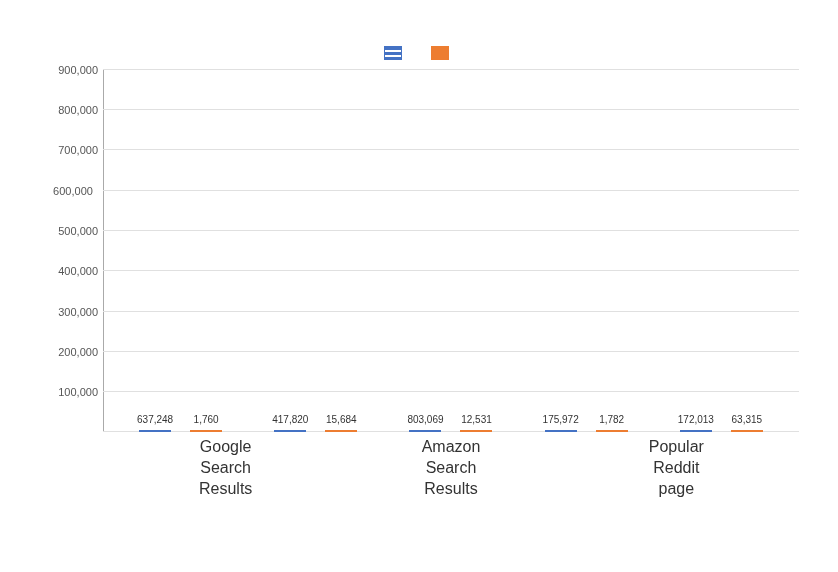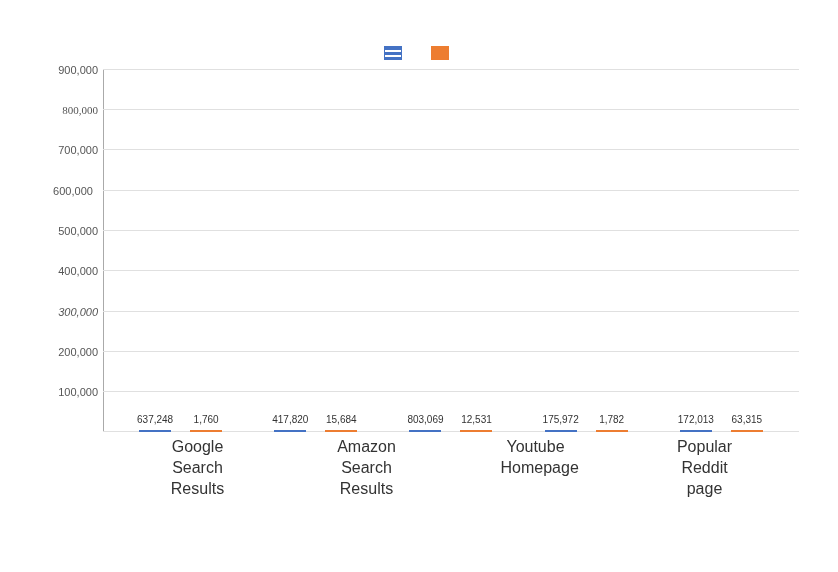--- a/index.html
+++ b/index.html
@@ -203,31 +203,31 @@
 
         <div class="axis-line"></div>
         <div class="axis-line-left"></div>
       <div class="y-tick-line" style="bottom: 0%;"></div>
           <div class="y-tick-label" style="bottom: 0%;"></div>
           <div class="y-tick-line" style="bottom: 11.1111%;"></div>
           <div class="y-tick-label" style="bottom: 11.1111%;">100,000</div>
           <div class="y-tick-line" style="bottom: 22.2222%;"></div>
           <div class="y-tick-label" style="bottom: 22.2222%;">200,000</div>
           <div class="y-tick-line" style="bottom: 33.3333%;"></div>
-          <div class="y-tick-label" style="bottom: 33.3333%; font-style: italic;">300,000</div>
+          <div class="y-tick-label" style="bottom: 33.3333%;">300,000</div>
           <div class="y-tick-line" style="bottom: 44.4444%;"></div>
           <div class="y-tick-label" style="bottom: 44.4444%; margin-top: 16px;">400,000</div>
           <div class="y-tick-line" style="bottom: 55.5556%;"></div>
           <div class="y-tick-label" style="bottom: 55.5556%;">500,000</div>
           <div class="y-tick-line" style="bottom: 66.6667%;"></div>
           <div class="y-tick-label" style="bottom: 66.6667%; text-align: center;">600,000</div>
           <div class="y-tick-line" style="bottom: 77.7778%;"></div>
           <div class="y-tick-label" style="bottom: 77.7778%;">700,000</div>
           <div class="y-tick-line" style="bottom: 88.8889%;"></div>
-          <div class="y-tick-label" style="bottom: 88.8889%; font-family: Liberation Serif, serif;">800,000</div>
+          <div class="y-tick-label" style="bottom: 88.8889%;">800,000</div>
           <div class="y-tick-line" style="bottom: 100%;"></div>
           <div class="y-tick-label" style="bottom: 100%;">900,000</div>
           <div class="bars-container">
             <div class="bar-group">
               <div class="bar-group-inner">
                 <div class="bar">
                   <div class="bar-label">637,248</div>
                   <div class="bar-fill-raw" style="height: 70.8053%;"></div>
                 </div>
                 <div class="bar">
@@ -282,18 +282,17 @@
                   <div class="bar-label">63,315</div>
                   <div class="bar-fill-distilled" style="height: 7.035%;"></div>
                 </div>
               </div>
             </div>
           </div>
         </div>
       <div class="x-labels" id="x-labels">
       <div class="x-label">Google Search Results</div>
           <div class="x-label">Amazon Search Results</div>
-          <div class="x-label">Youtube Homepage</div>
           <div class="x-label">Popular Reddit page</div>
         </div>
     </div>
   </div>
 </div>
 
 </body></html>

